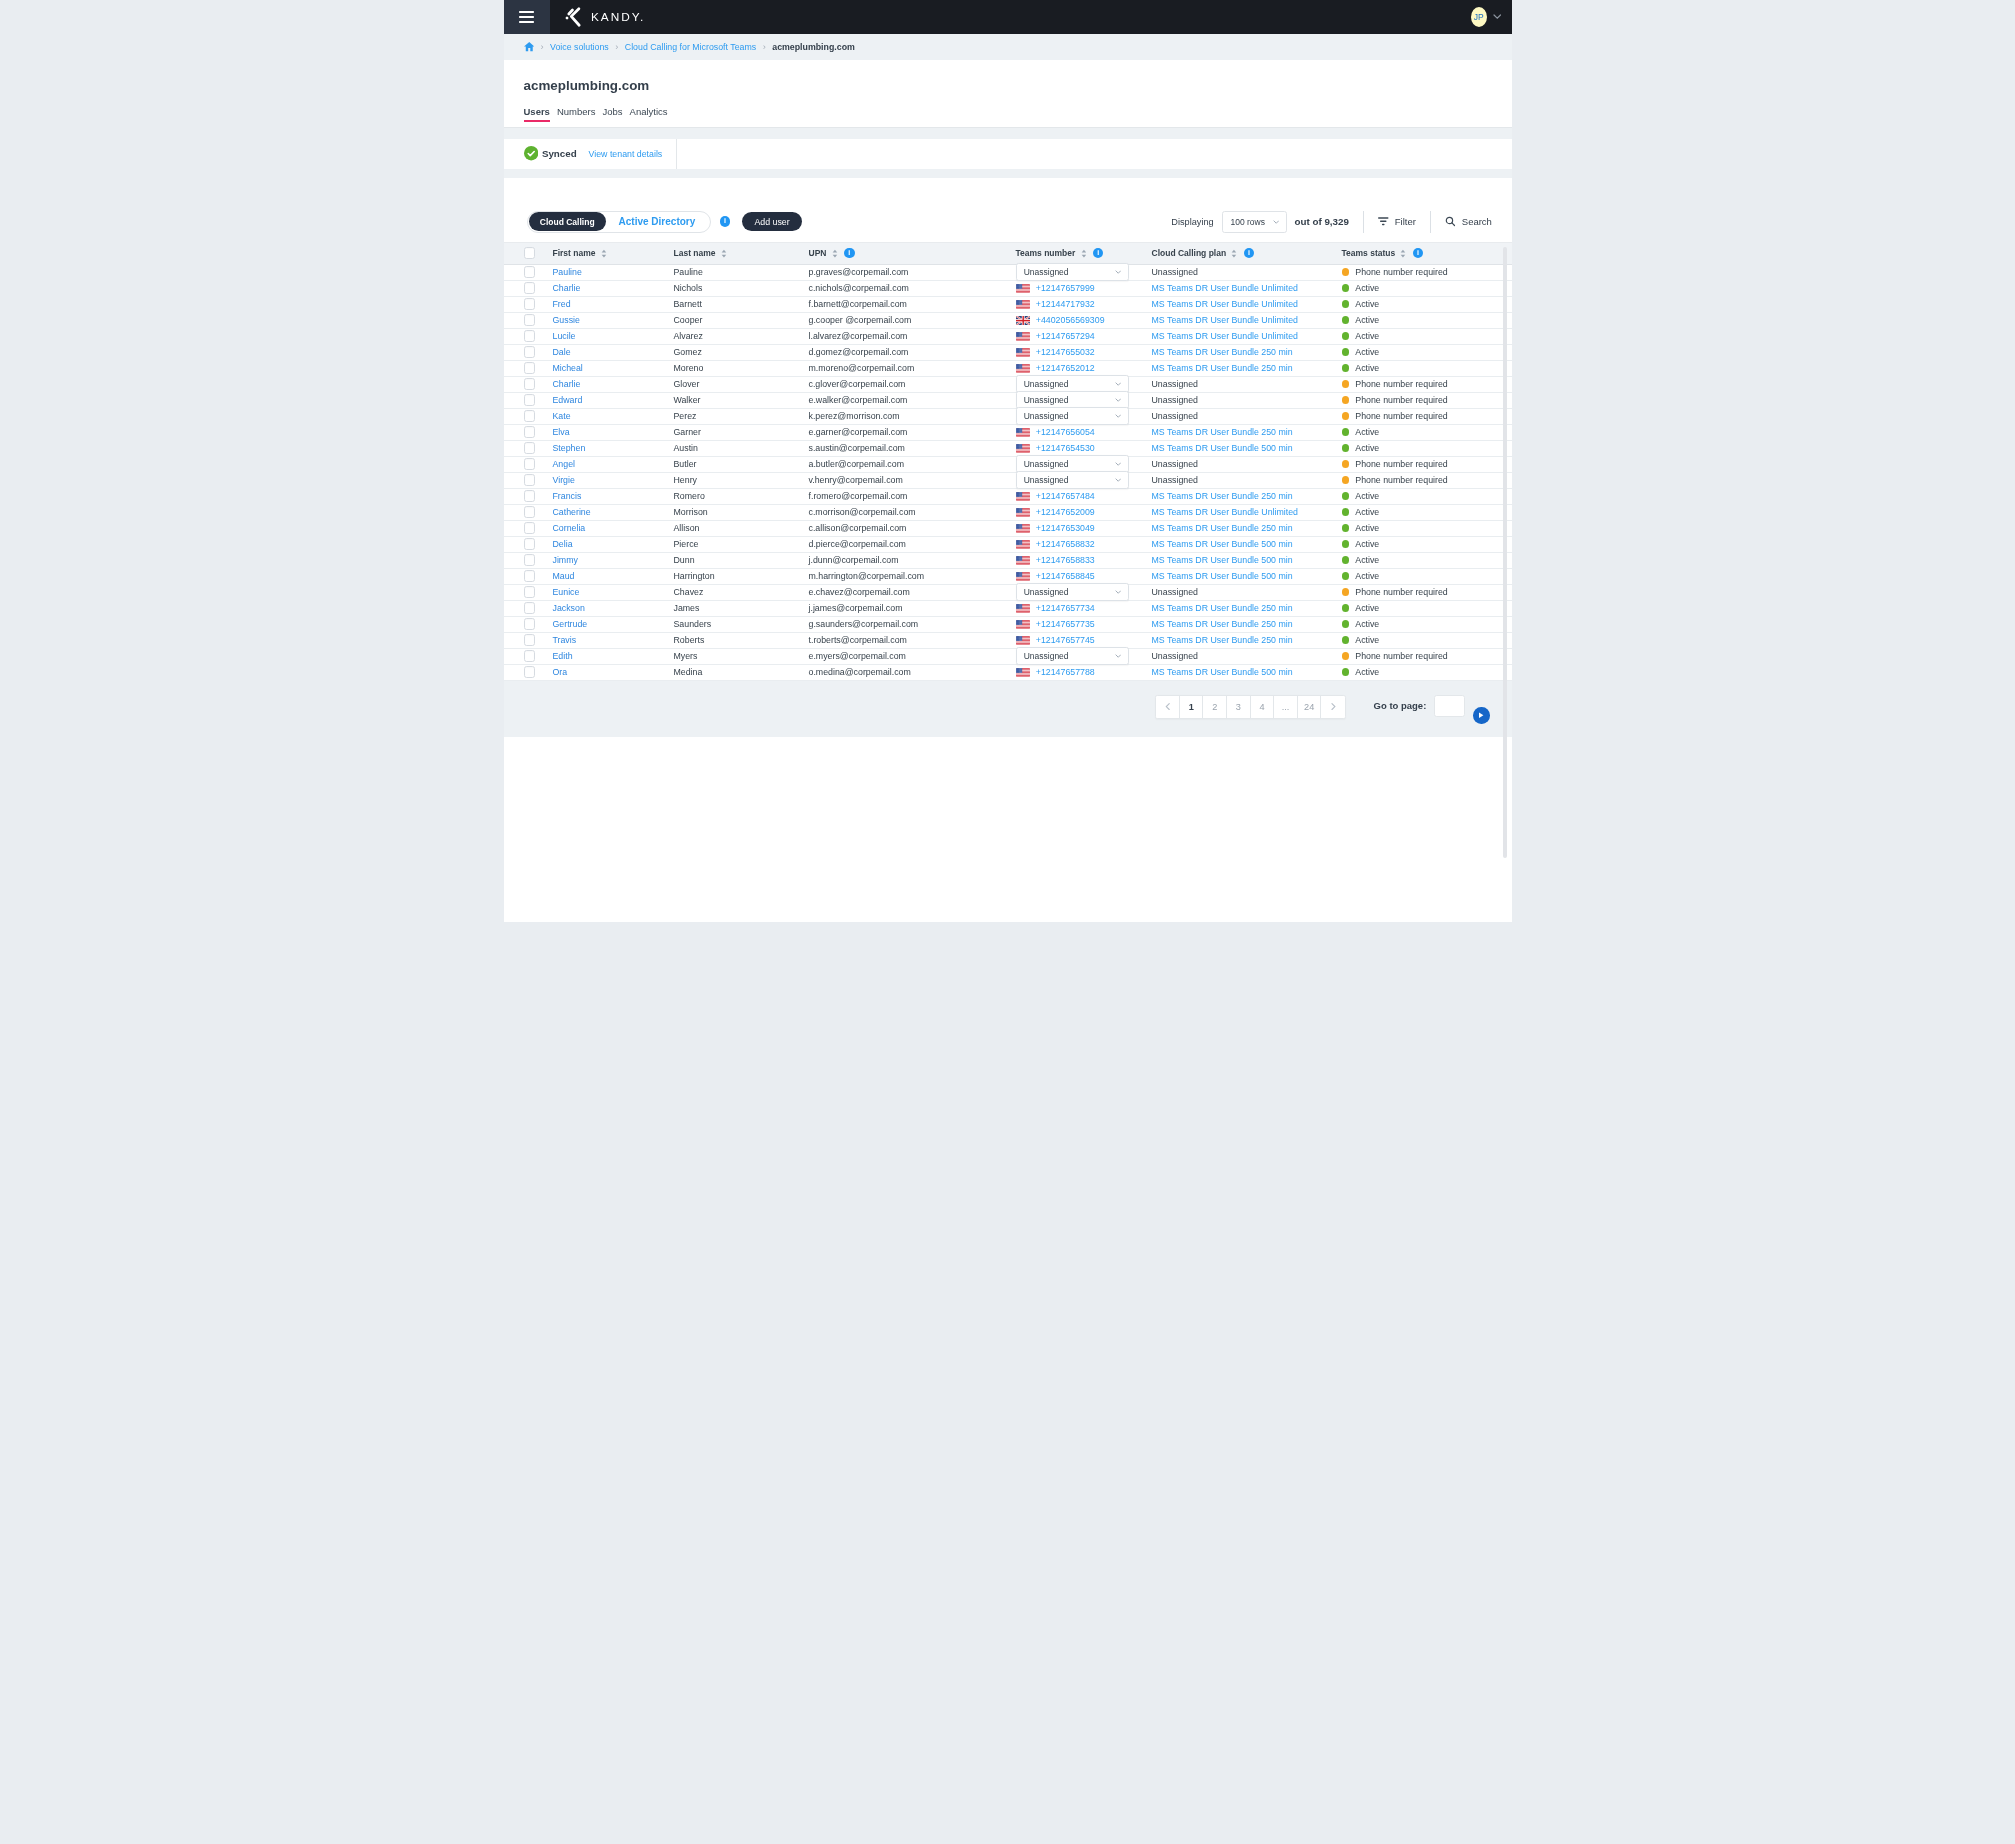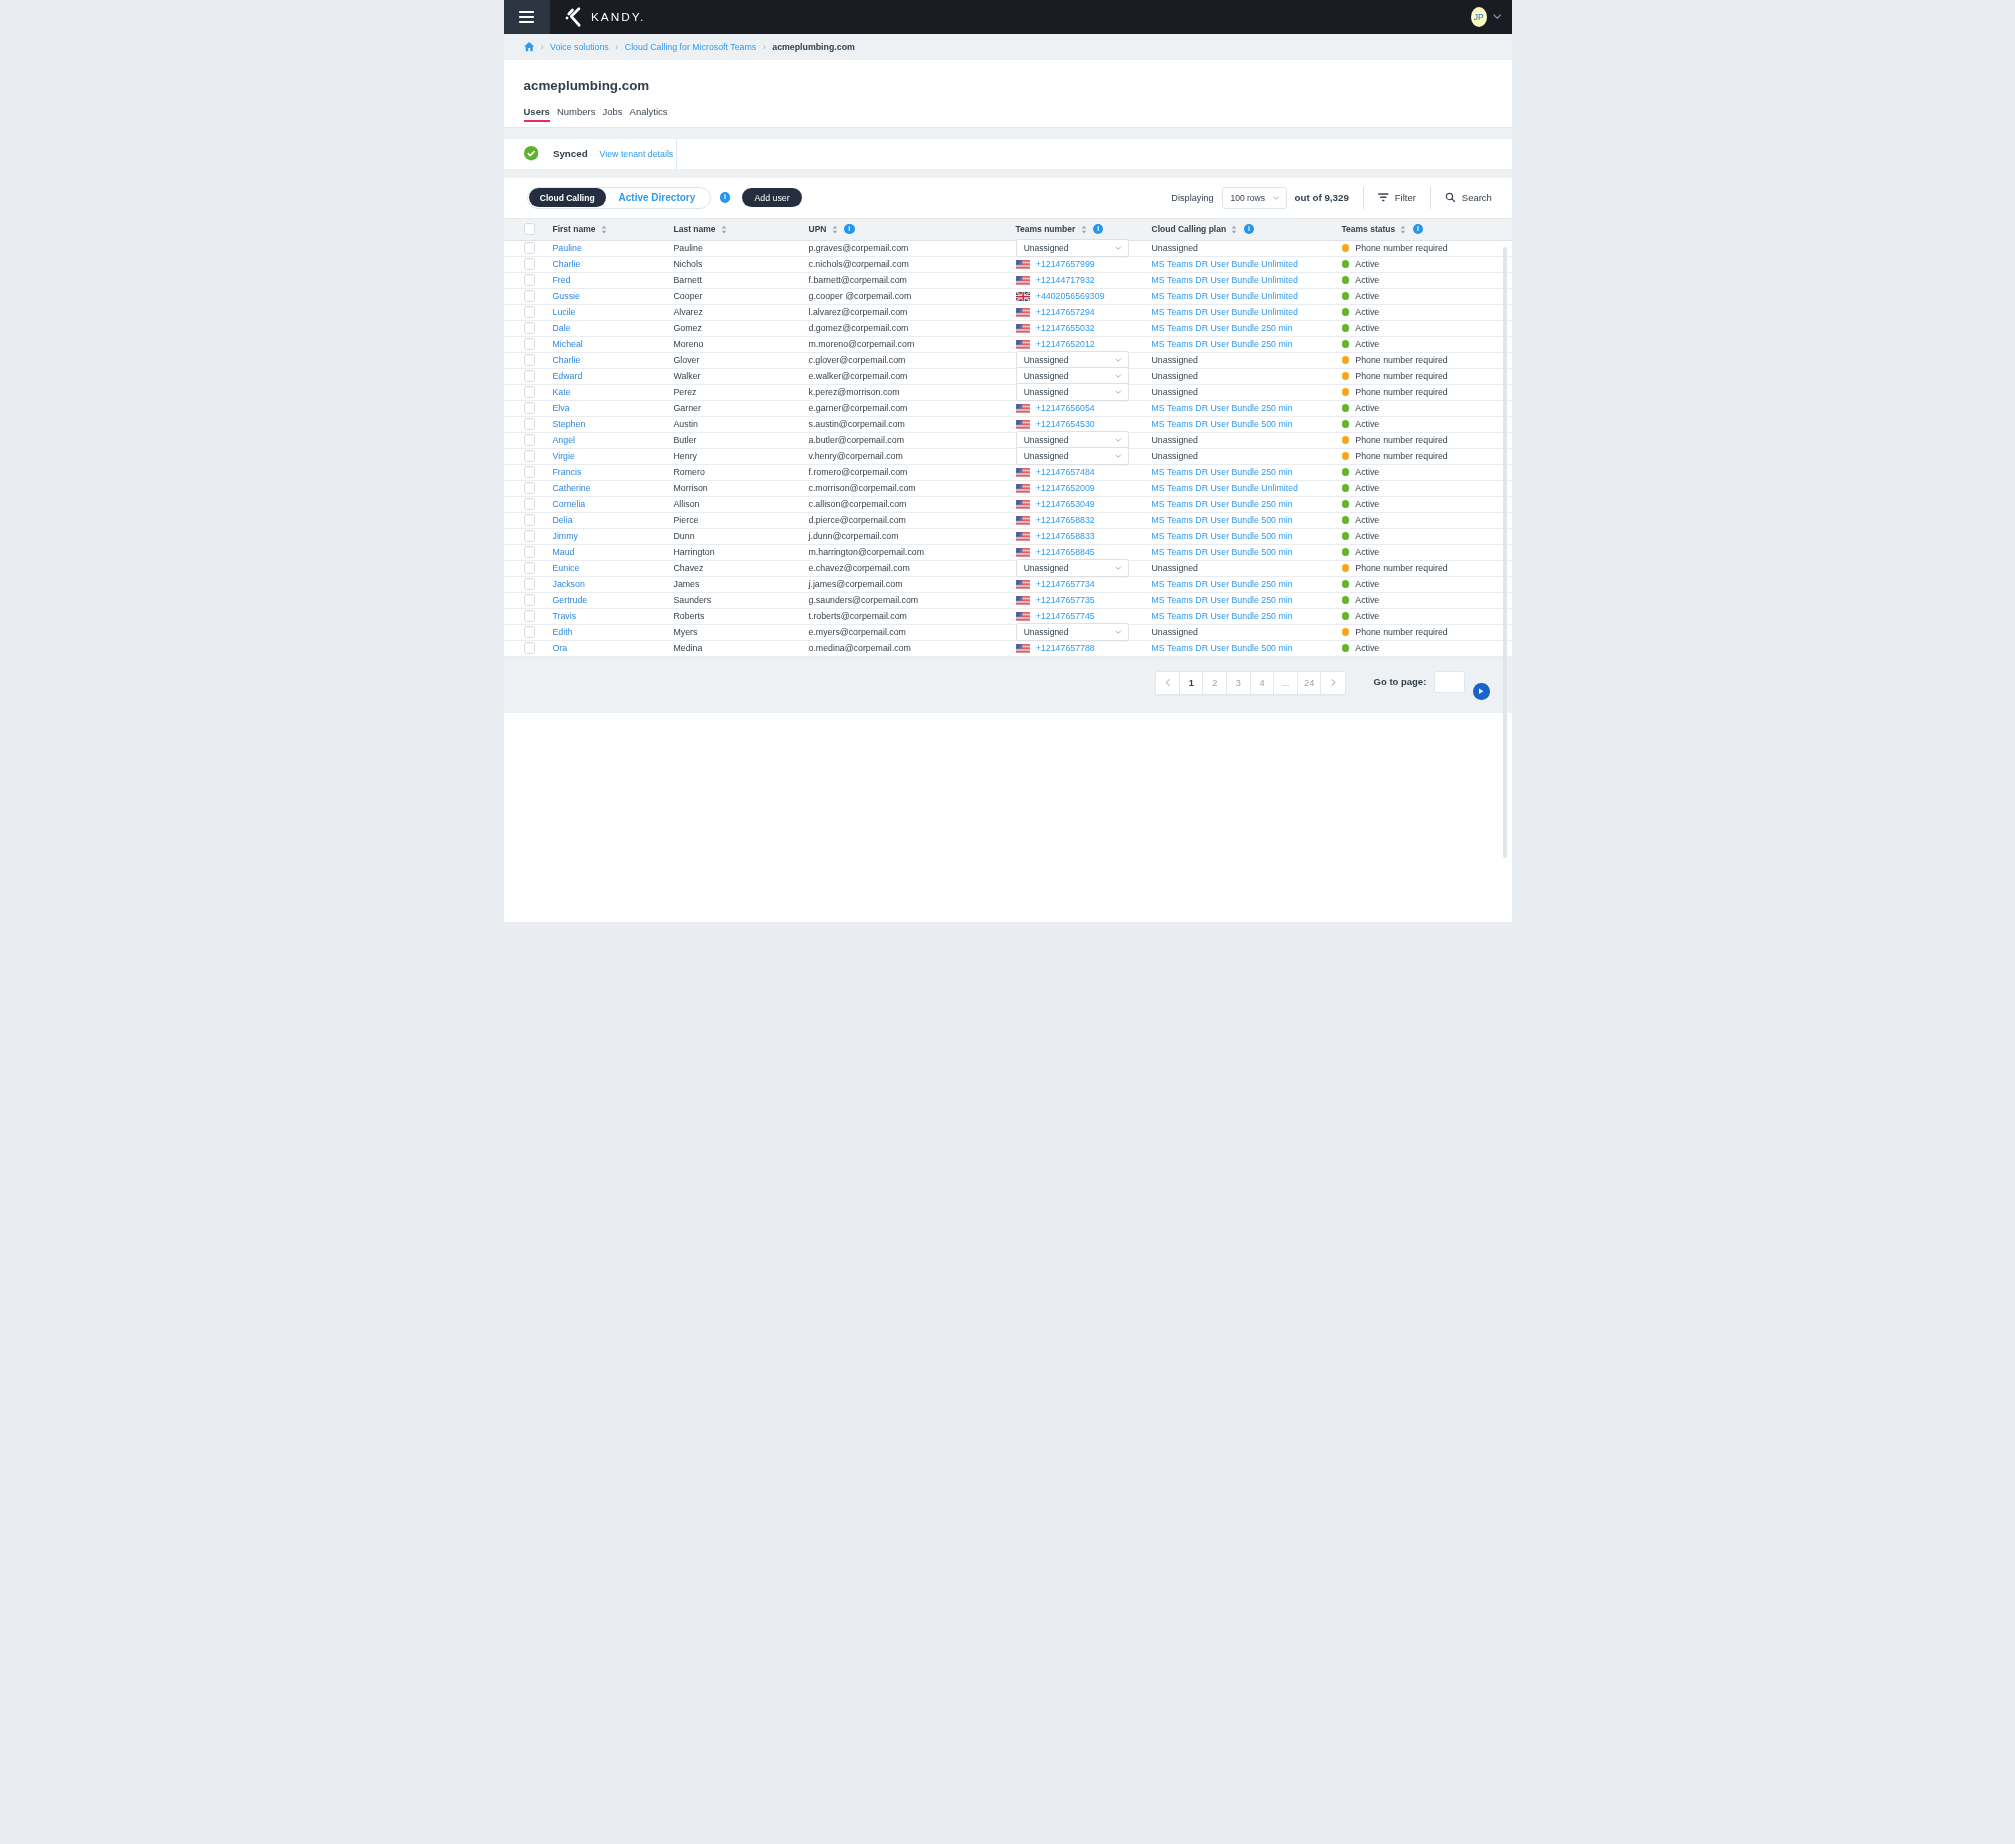--- a/index.html
+++ b/index.html
@@ -33,25 +33,25 @@
   .tab.active{font-weight:700;}
   .tab.active::after{content:"";position:absolute;left:0;right:0;bottom:0;height:2.6px;background:#ea2a67;}
 
   .gap1{height:10.5px;background:#edf1f4;}
   .gap2{height:9.2px;background:#edf1f4;}
 
   
   .syncband{height:30px;background:#fff;display:flex;align-items:center;position:relative;}
   .syncband::after{content:"";position:absolute;left:172px;top:0;bottom:0;width:0.7px;background:#e3e7ea;}
   .sync-check{margin-left:20px;flex:0 0 14.4px;}
-  .sync-label{margin-left:15px;font-size:9.8px;font-weight:700;color:#343f4b;}
+  .sync-label{margin-left:4px;font-size:9.8px;font-weight:700;color:#343f4b;}
   .sync-link{margin-left:11.8px;font-size:8.8px;color:#2d9bf0;text-decoration:none;}
 
   
-  .toolbar{height:41px;background:#fff;display:flex;align-items:center;border-bottom:0.7px solid #e8ebee;}
+  .toolbar{height:41px;background:#fff;display:flex;align-items:center;border-bottom:0.7px solid #e8ebee;margin-top:24px;}
   .toggle{margin-left:23px;height:22px;border:0.7px solid #e0e4e8;border-radius:11px;background:#fff;display:flex;align-items:center;padding:0 1.3px;}
   .toggle .opt-dark{height:19.6px;border-radius:9.8px;background:#242e3f;color:#fff;font-size:8.5px;font-weight:700;
                     display:flex;align-items:center;padding:0 11px;cursor:pointer;}
   .toggle .opt-blue{color:#2d9bf0;font-size:10px;padding:0 13px;cursor:pointer;font-weight:bold;}
   .info{display:inline-block;width:10.5px;height:10.5px;border-radius:50%;background:#2196f3;color:#fff;
         font-size:7.2px;font-weight:700;line-height:10.5px;text-align:center;flex:0 0 10.5px;cursor:pointer;}
   .toolbar .info{margin-left:9.2px;}
   .btn-dark{margin-left:11.8px;height:19.6px;border-radius:9.8px;background:#242e3f;color:#fff;font-size:8.8px;
             display:flex;align-items:center;padding:0 12.4px;border:none;cursor:pointer;font-family:inherit;}
   .tb-right{margin-left:auto;display:flex;align-items:center;margin-right:19.6px;}

